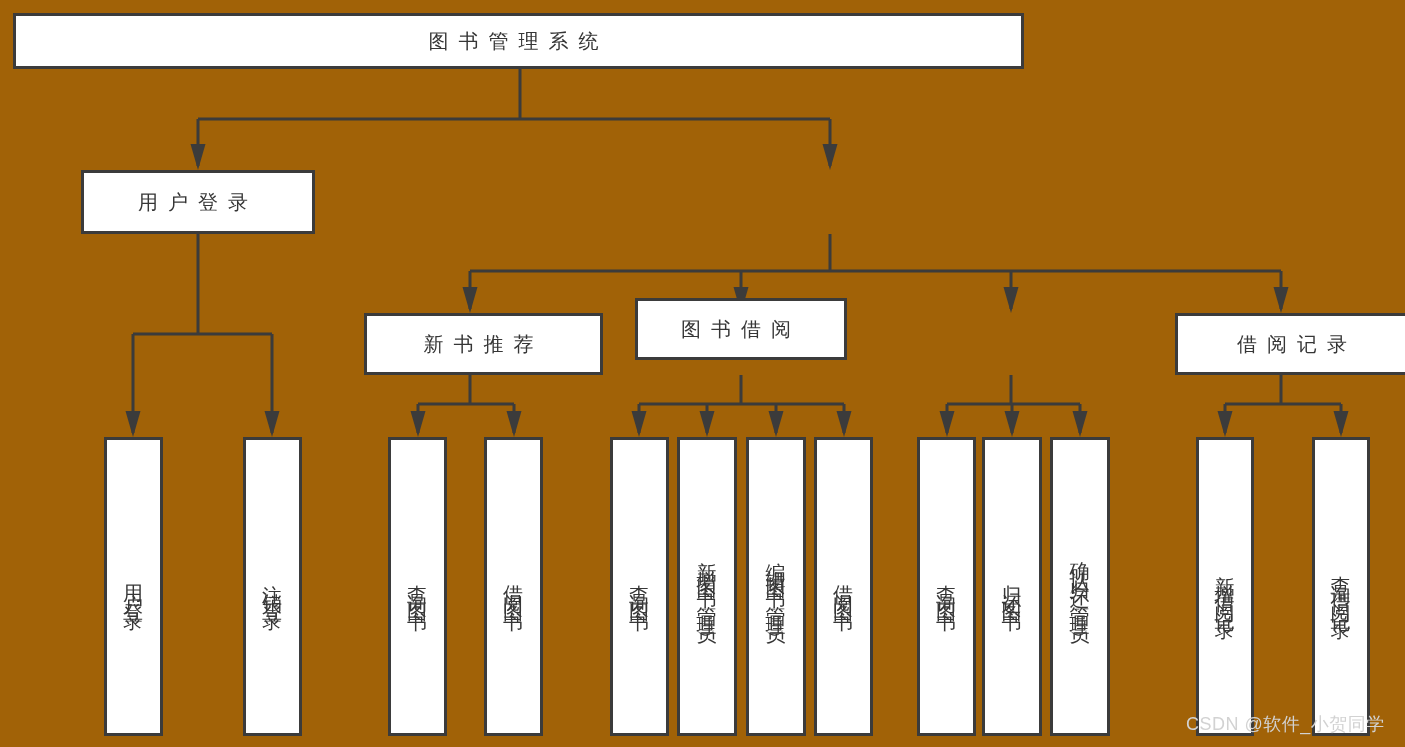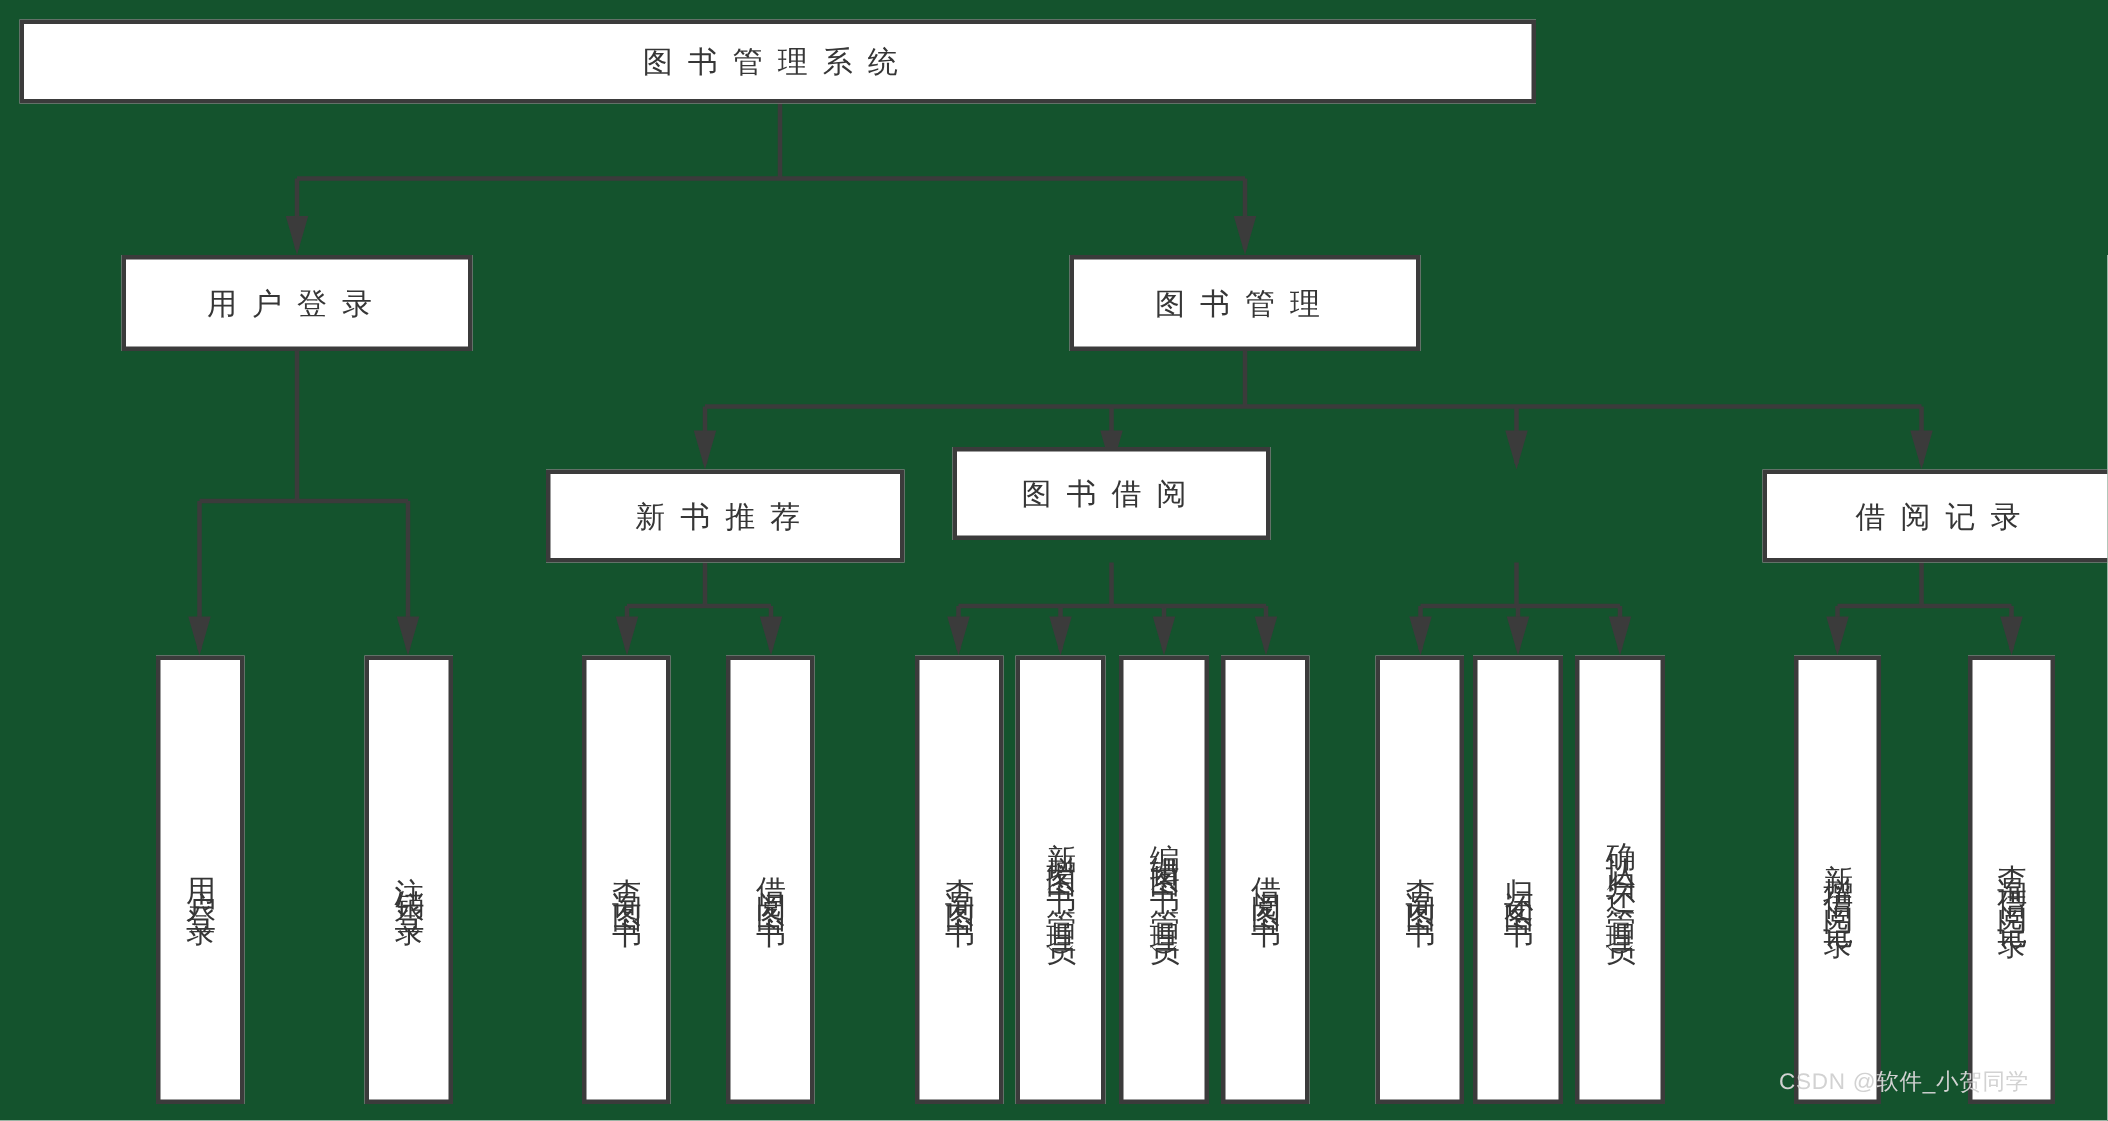--- a/index.html
+++ b/index.html
@@ -1,19 +1,19 @@
 <!DOCTYPE html>
 <html><head>
 <meta charset="utf-8">
 <style>
   html,body{margin:0;padding:0;background:#ffffff;}
   #canvas{
     position:relative;
     width:1405px;height:747px;
-    background:#14532d;
+    background:#a16207;
     font-family:"Liberation Sans", sans-serif;
     overflow:hidden;
   }
   #connectors{position:absolute;left:0;top:0;width:1405px;height:747px;}
   .box{
     position:absolute;
     box-sizing:border-box;
     border:3px solid #3b3b3b;
     background:#ffffff;
     display:flex;
@@ -29,21 +29,21 @@
   .box.v{
     writing-mode:vertical-rl;
     text-orientation:mixed;
     font-size:20px;
     letter-spacing:9px;
     line-height:1.0;
   }
   .watermark{
     position:absolute;
     color:#d2d2d2;
-    font-size:15px;
+    font-size:18px;
     letter-spacing:0.5px;
     white-space:nowrap;
     z-index:20;
   }
 </style>
 </head>
 <body>
 
 <div id="canvas">
 
@@ -86,21 +86,20 @@
       <polygon points="1004.5,411 1019.5,411 1012,437"></polygon>
       <polygon points="1072.5,411 1087.5,411 1080,437"></polygon>
       <polygon points="1217.5,411 1232.5,411 1225,437"></polygon>
       <polygon points="1333.5,411 1348.5,411 1341,437"></polygon>
     </g>
   </svg>
 
   <div class="box h" style="left:13px;top:13px;width:1011px;height:56px">图书管理系统</div>
 
   <div class="box h" style="left:81px;top:170px;width:234px;height:64px">用户登录</div>
-  <div class="box h" style="left:713px;top:170px;width:234px;height:64px">图书管理</div>
 
   <div class="box h" style="left:364px;top:313px;width:239px;height:62px">新书推荐</div>
   <div class="box h" style="left:635px;top:298px;width:212px;height:62px">图书借阅</div>
   <div class="box h" style="left:1175px;top:313px;width:244px;height:62px">借阅记录</div>
 
   <div class="box v" style="left:104px;top:437px;width:59px;height:299px">用户登录</div>
   <div class="box v" style="left:243px;top:437px;width:59px;height:299px">注销登录</div>
 
   <div class="box v" style="left:388px;top:437px;width:59px;height:299px">查询图书</div>
   <div class="box v" style="left:484px;top:437px;width:59px;height:299px">借阅图书</div>

